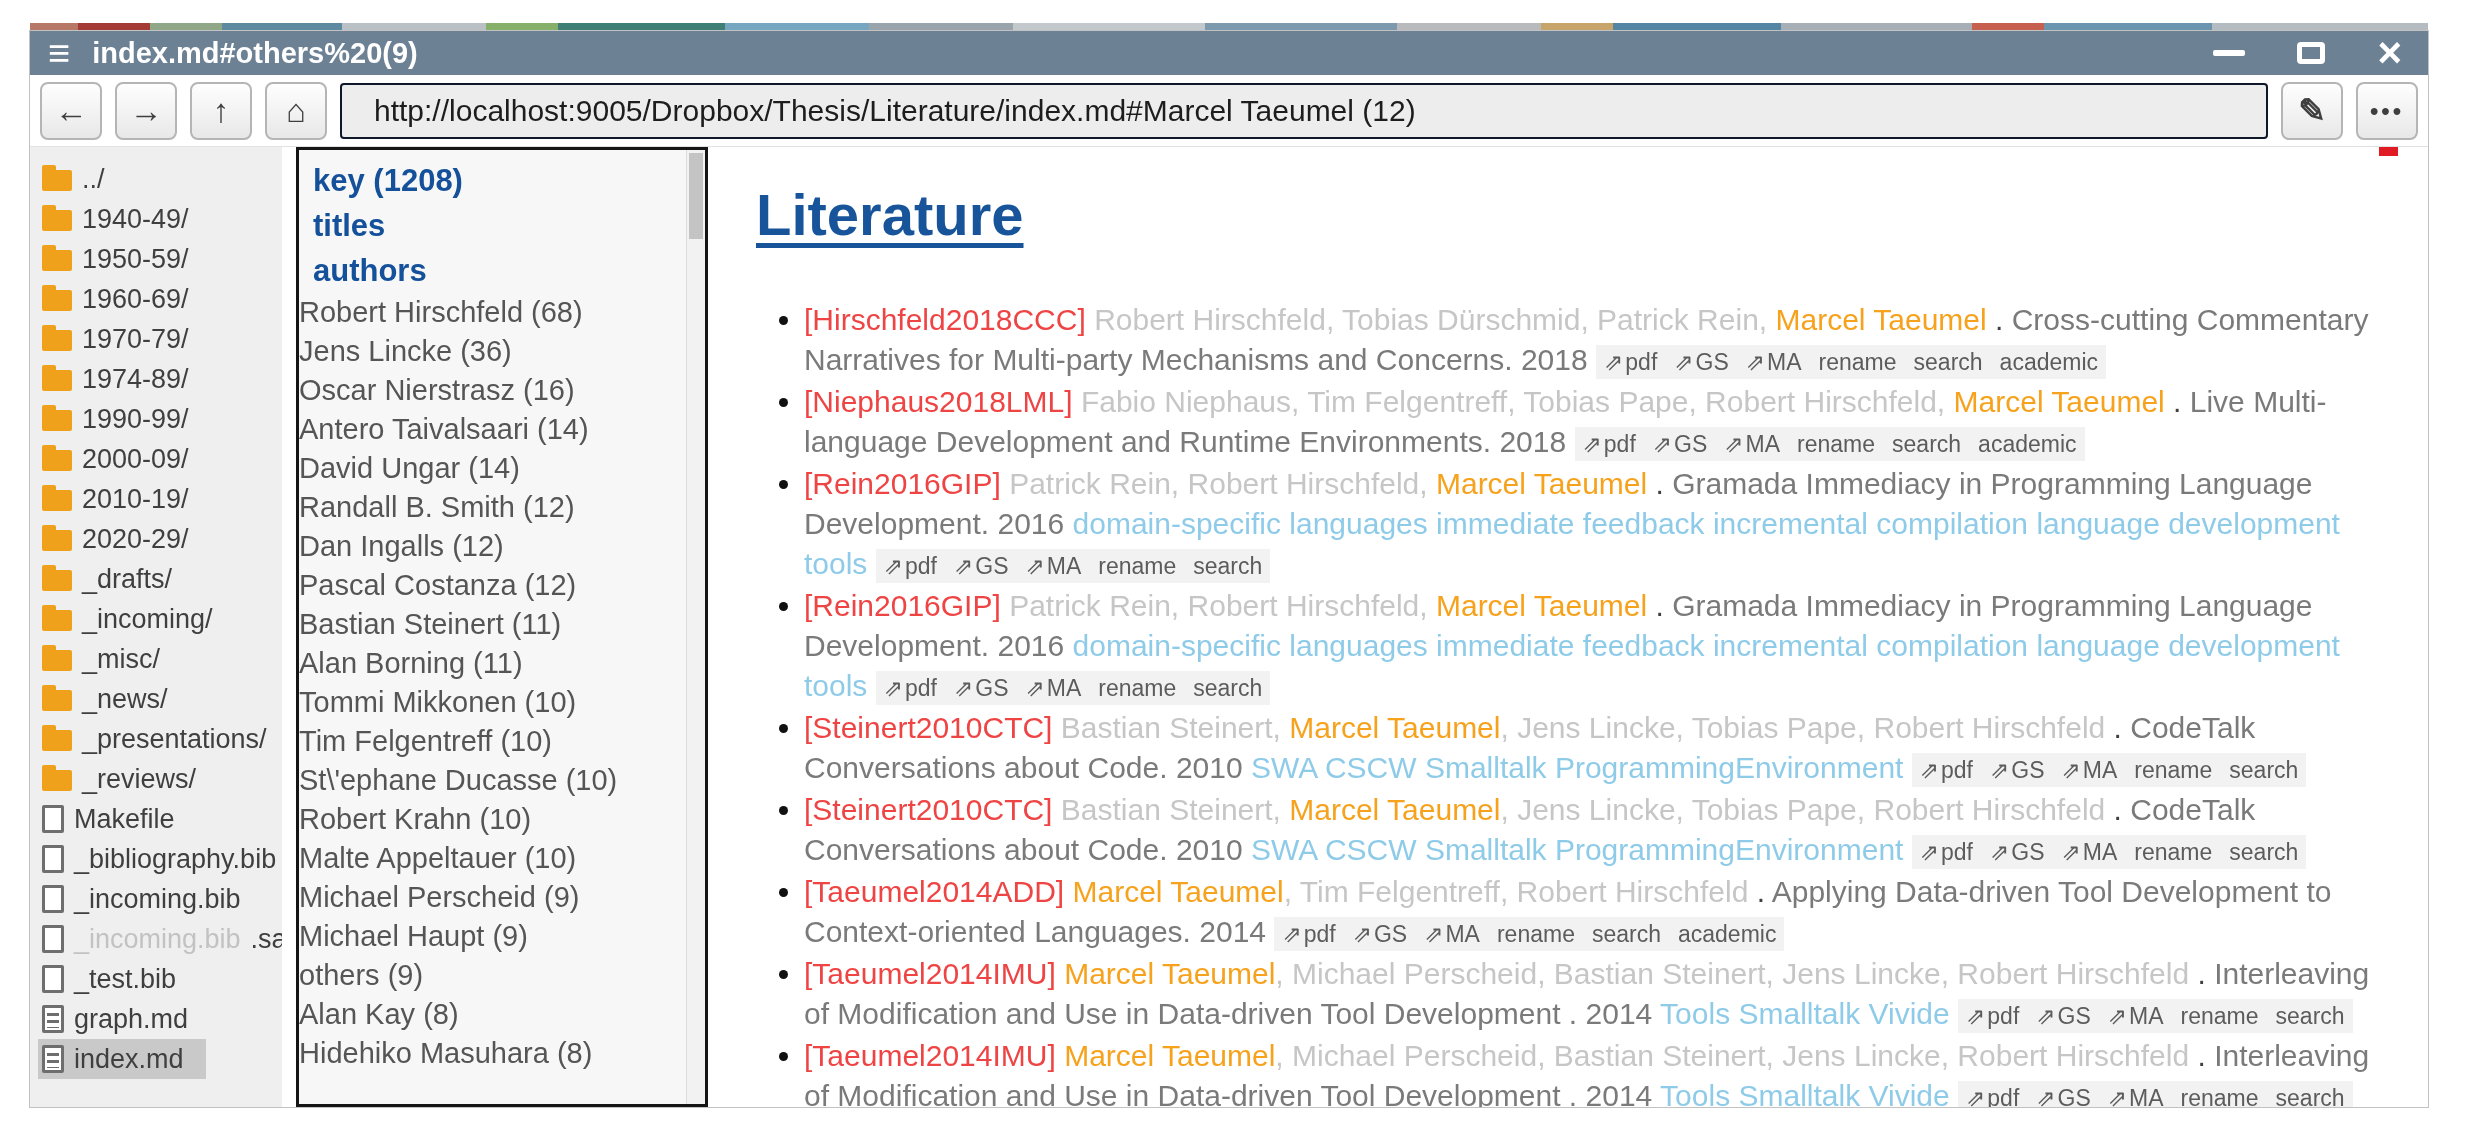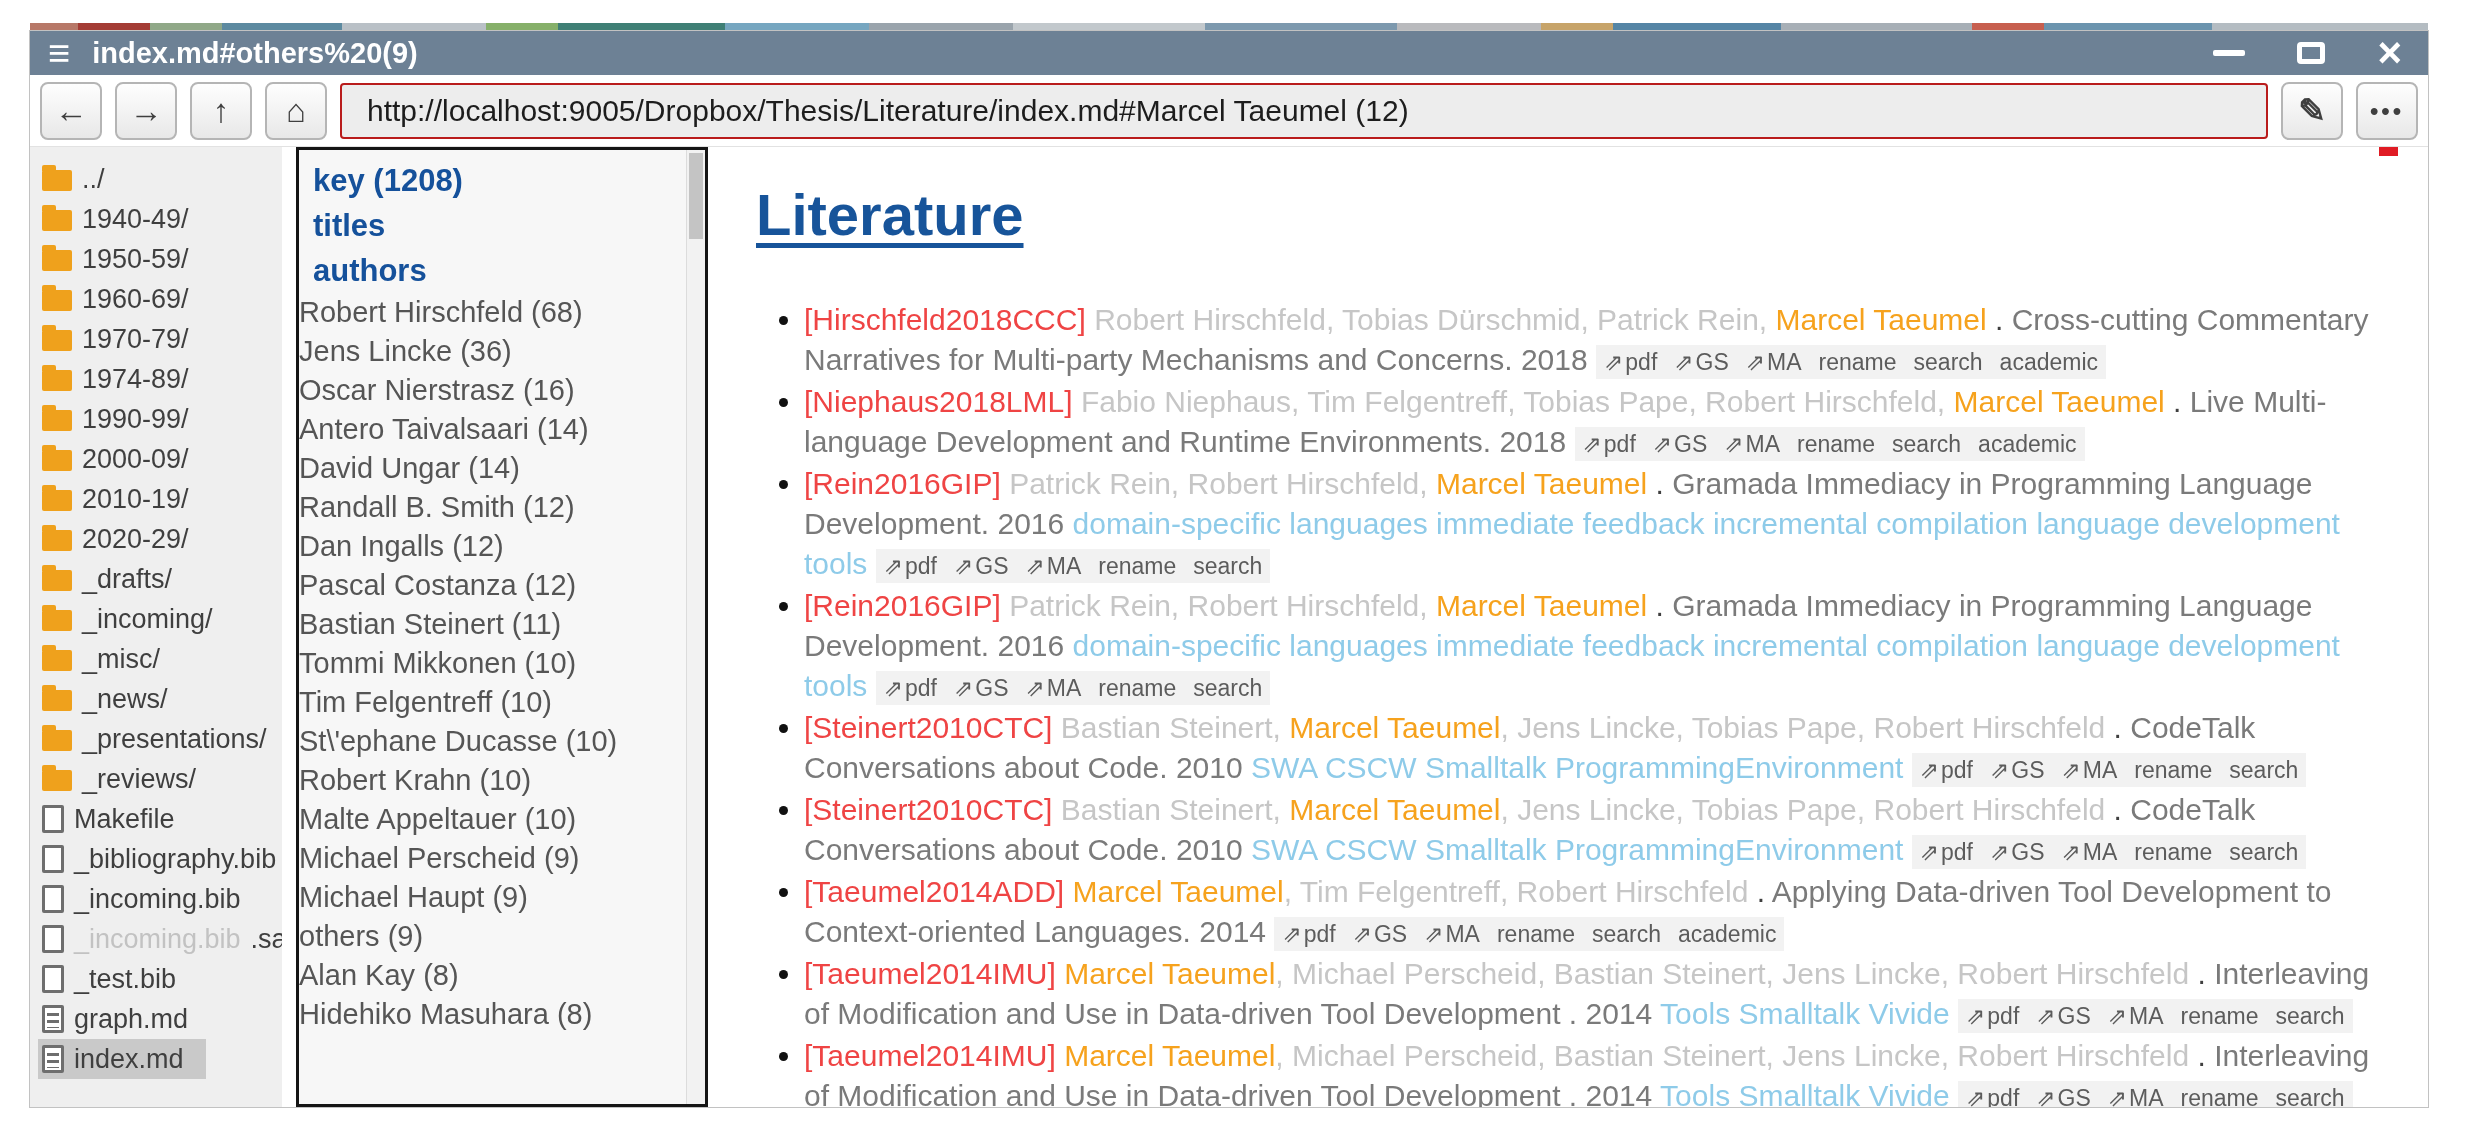--- a/index.html
+++ b/index.html
@@ -26,22 +26,22 @@
   .ctl-max { width:28px; height:22px; border:5px solid #fff; border-radius:4px; }
   .ctl-close { color:#fff; font-size:42px; font-weight:bold; line-height:0.8; }
 
   
   .toolbar { height:72px; background:#fff; display:flex; align-items:center;
     gap:13px; padding:0 10px; border-bottom:1px solid #e2e2e2; }
   .nav-btn,.tool-btn { width:62px; height:58px; flex:0 0 auto;
     background:linear-gradient(#fefefe,#e8e8e8); border:2px solid #b5b5b5; border-radius:8px;
     display:flex; align-items:center; justify-content:center;
     font-size:33px; font-weight:bold; color:#3f3f3f; cursor:default; }
-  .url-input { flex:1; height:56px; background:#ededed; border:2px solid #b91c1c;
-    border-radius:4px; font-size:30px; color:#1d1d1d; padding:0 25px;
+  .url-input { flex:1; height:56px; background:#ededed; border:2px solid #0f172a;
+    border-radius:4px; font-size:30px; color:#1d1d1d; padding:0 32px;
     font-family:"Liberation Sans", sans-serif; }
   .more-glyph { letter-spacing:3px; font-size:24px; }
 
   
   .main { display:flex; height:960px; position:relative; }
 
   .sidebar { width:252px; background:#efefef; padding:12px 0 0 8px; overflow:hidden; }
   .sb-item { height:40px; display:flex; align-items:center; gap:10px;
     padding:0 12px 0 4px; width:max-content; font-size:27px; color:#3f3f3f; }
   .sb-item.selected { background:#c9c9c9; }
@@ -259,20 +259,23 @@
           <div class="author-item">
     <span>Dan Ingalls (12)</span>
   </div>
           <div class="author-item">
     <span>Pascal Costanza (12)</span>
   </div>
           <div class="author-item">
     <span>Bastian Steinert (11)</span>
   </div>
           <div class="author-item">
+    <span>Alan Borning (11)</span>
+  </div>
+          <div class="author-item">
     <span>Tommi Mikkonen (10)</span>
   </div>
           <div class="author-item">
     <span>Tim Felgentreff (10)</span>
   </div>
           <div class="author-item">
     <span>St\'ephane Ducasse (10)</span>
   </div>
           <div class="author-item">
     <span>Robert Krahn (10)</span>

